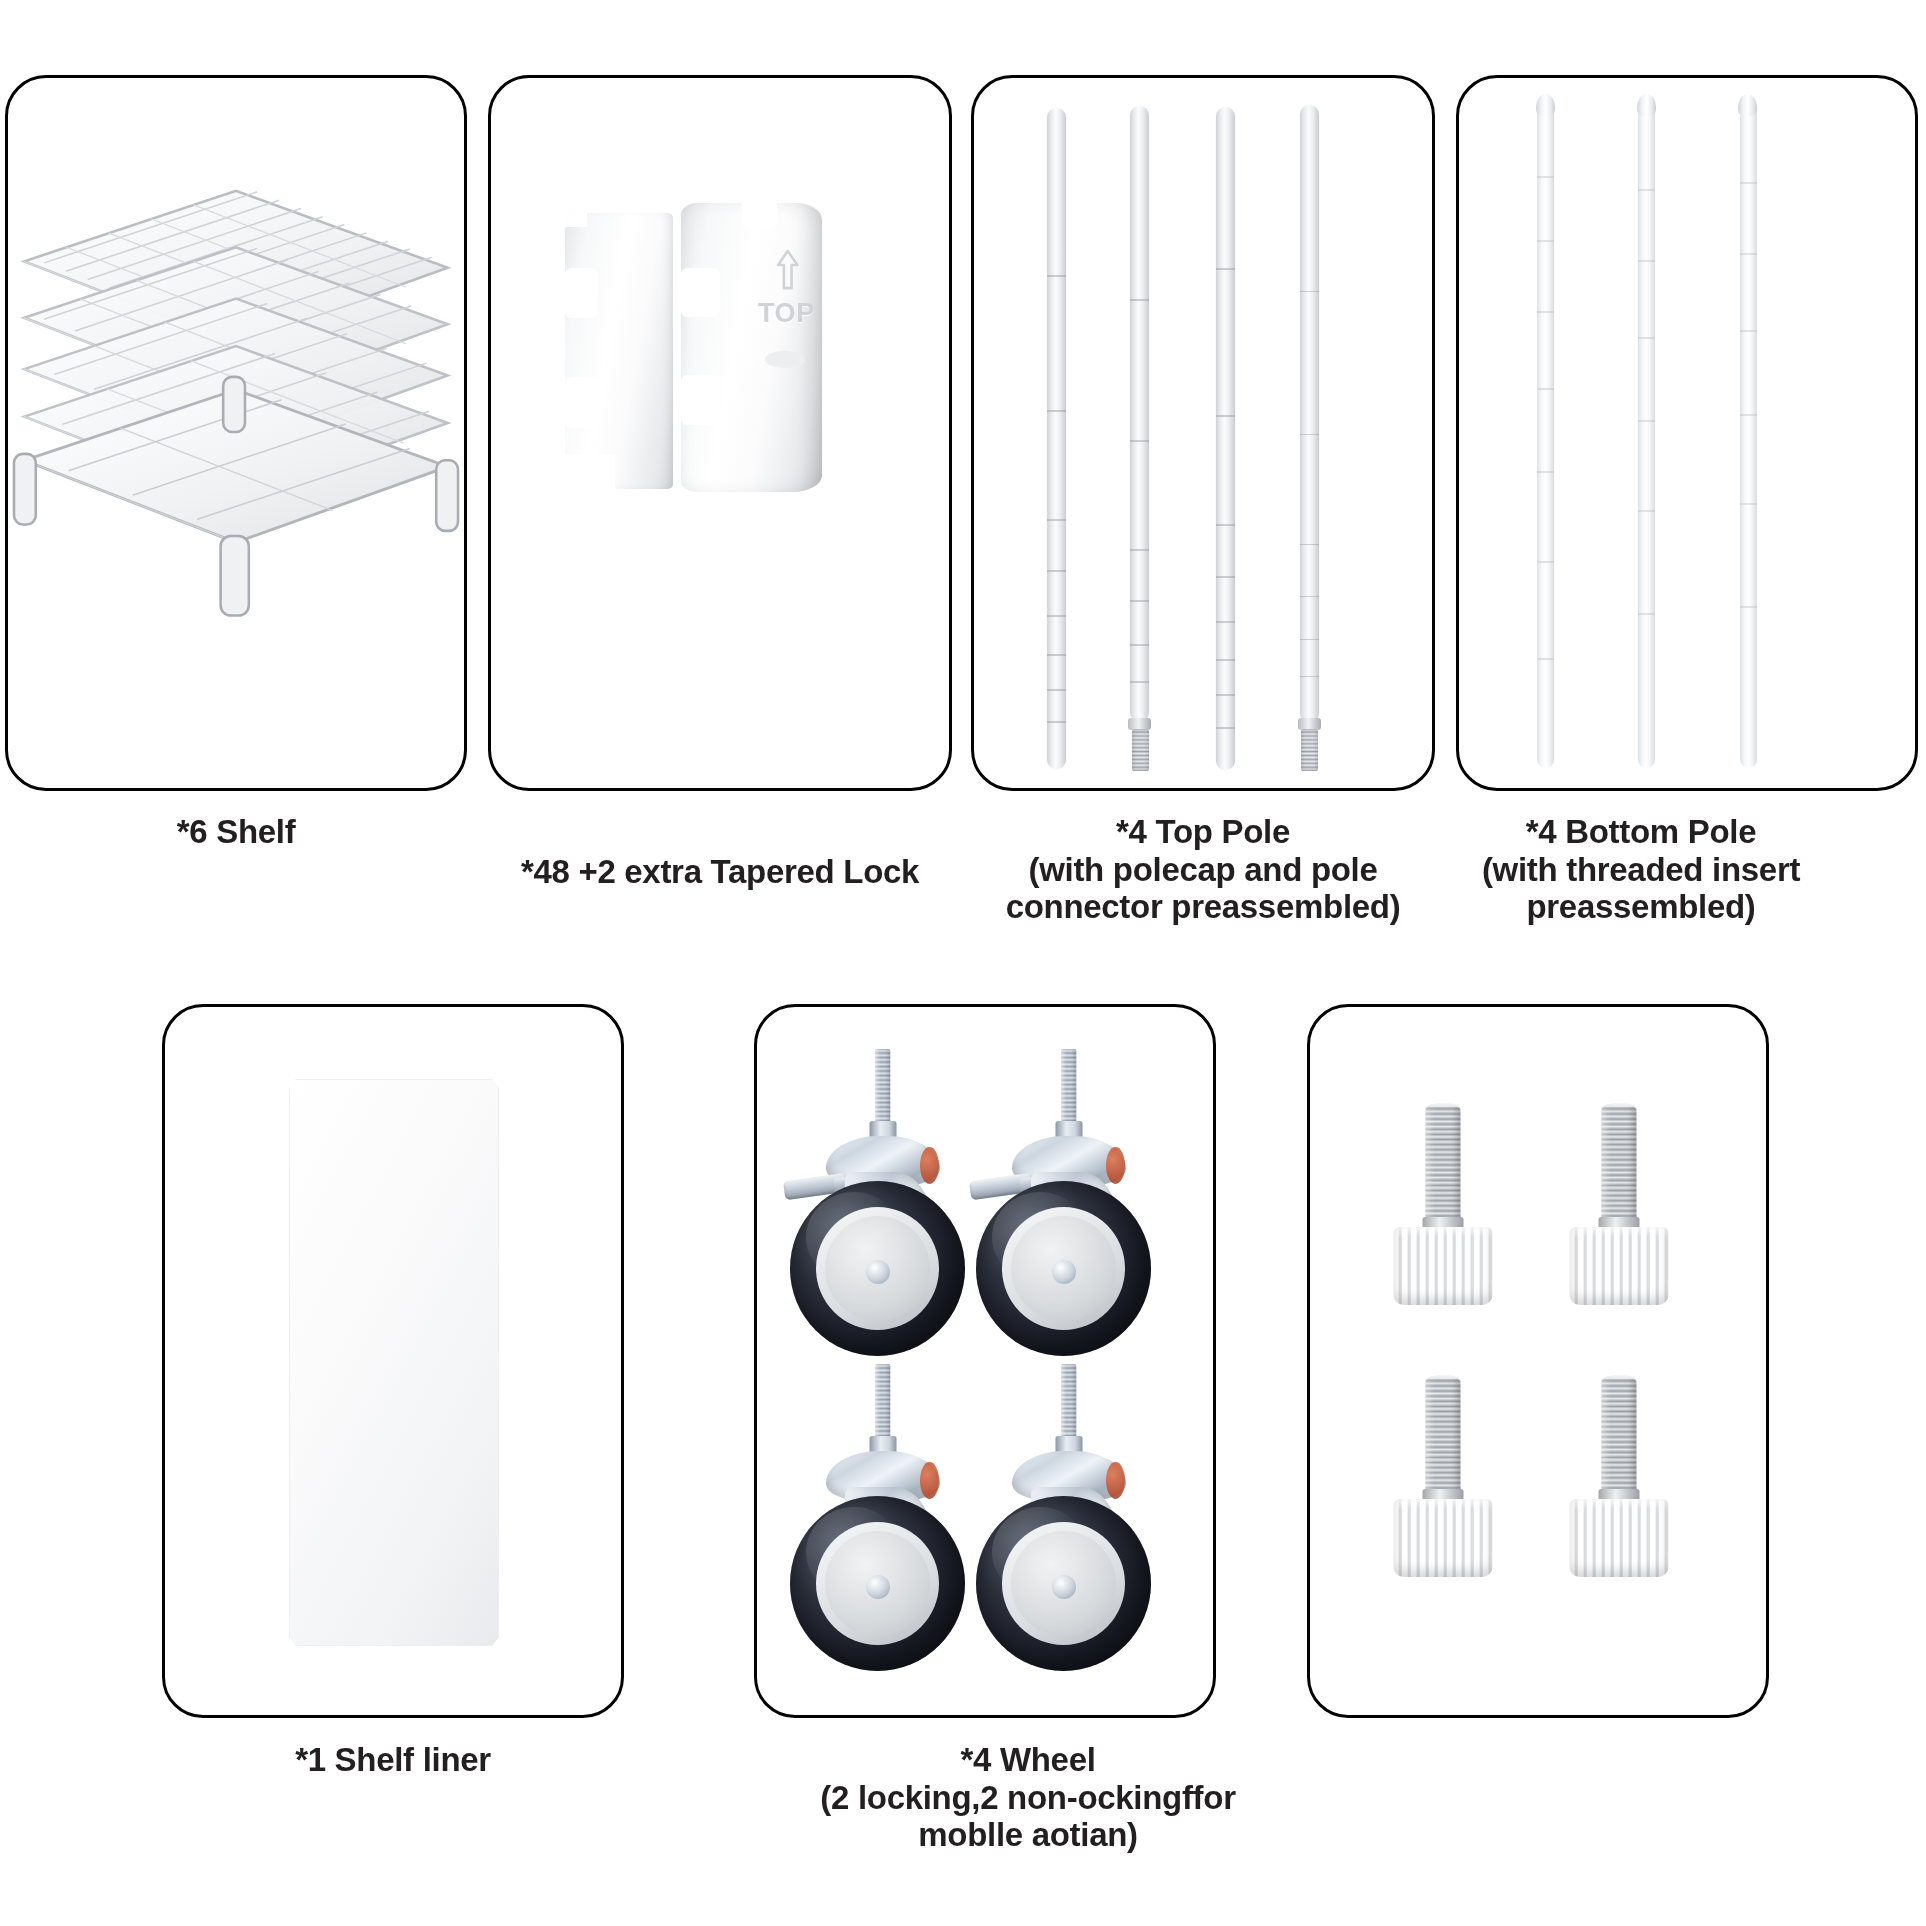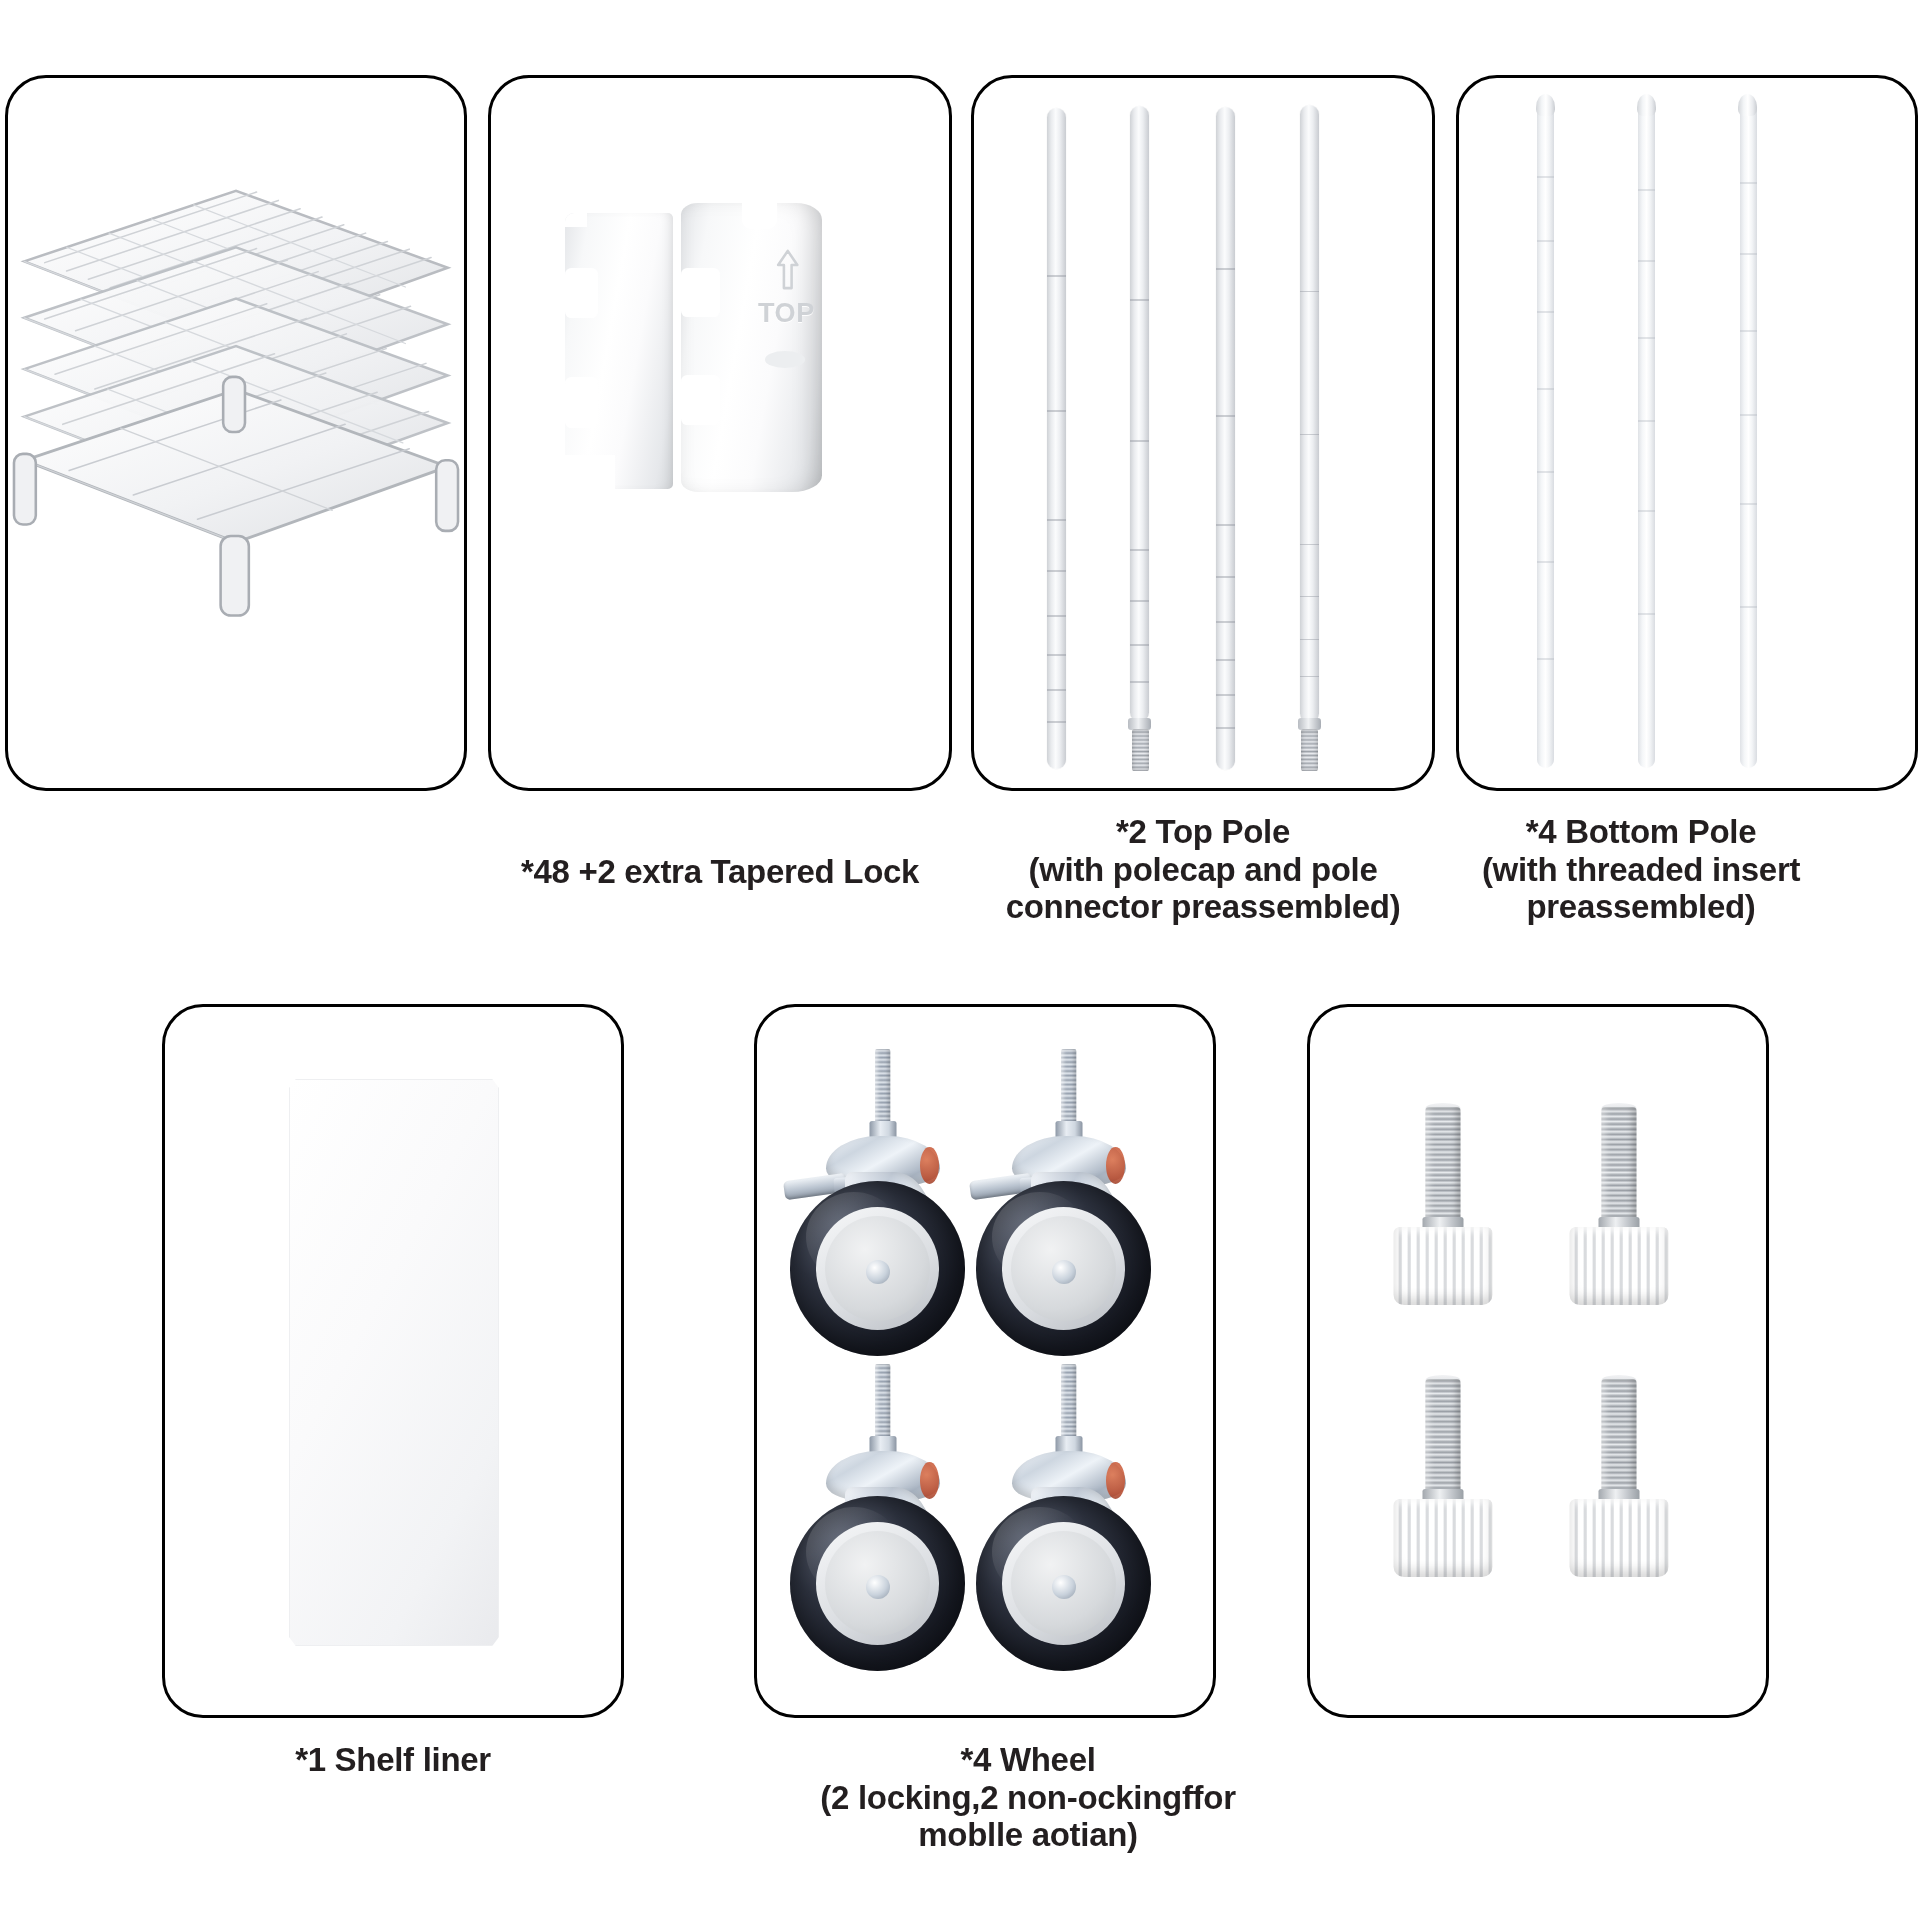--- a/index.html
+++ b/index.html
@@ -357,20 +357,21 @@
 
           <g fill="#f0f1f3" stroke="#a9adb3" stroke-width="4">
             <rect x="14" y="590" width="34" height="110" rx="14"></rect>
             <rect x="336" y="718" width="44" height="124" rx="16"></rect>
             <rect x="672" y="600" width="34" height="110" rx="14"></rect>
             <rect x="340" y="470" width="34" height="86" rx="14"></rect>
           </g>
         </g>
       </svg>
     </div>
+    <div class="caption" style="top:738px; width:449px;">*6 Shelf</div>
   </div>
 
   <div class="cell" style="left:488px; top:75px; width:464px; height:716px;">
     <div class="frame" style="width:464px; height:716px;"></div>
 
     <div class="art" style="height:716px;">
 
       <div class="lock-half lock-left" style="left:77px; top:138px; width:108px; height:276px;"></div>
       <div class="lock-notch" style="left:77px; top:193px; width:33px; height:50px;"></div>
       <div class="lock-notch" style="left:77px; top:302px; width:33px; height:51px;"></div>
@@ -438,21 +439,21 @@
         <div class="pole-ring" style="top:329px;"></div>
         <div class="pole-ring" style="top:439px;"></div>
         <div class="pole-ring" style="top:491px;"></div>
         <div class="pole-ring" style="top:534px;"></div>
         <div class="pole-ring" style="top:571px;"></div>
       </div>
       <div class="thread-collar" style="left:327px; top:643px; width:23px; height:11.6px;"></div>
       <div class="thread-tip" style="left:330px; top:654px; width:16.7px; height:42px;"></div>
     </div>
 
-    <div class="caption" style="top:738px; width:488px;">*2 Top Pole
+    <div class="caption" style="top:738px; width:488px;">*4 Top Pole
 (with polecap and pole
 connector preassembled)</div>
   </div>
 
   <div class="cell" style="left:1456px; top:75px; width:370px; height:716px;">
     <div class="frame" style="width:462px; height:716px;"></div>
 
     <div class="art" style="height:716px;">
       <div class="pole pole-white" style="left:81px; top:24.4px; width:16.7px; height:669px;">
         <div class="pole-ring" style="top:77px; background:rgba(175,180,188,.35);"></div>

